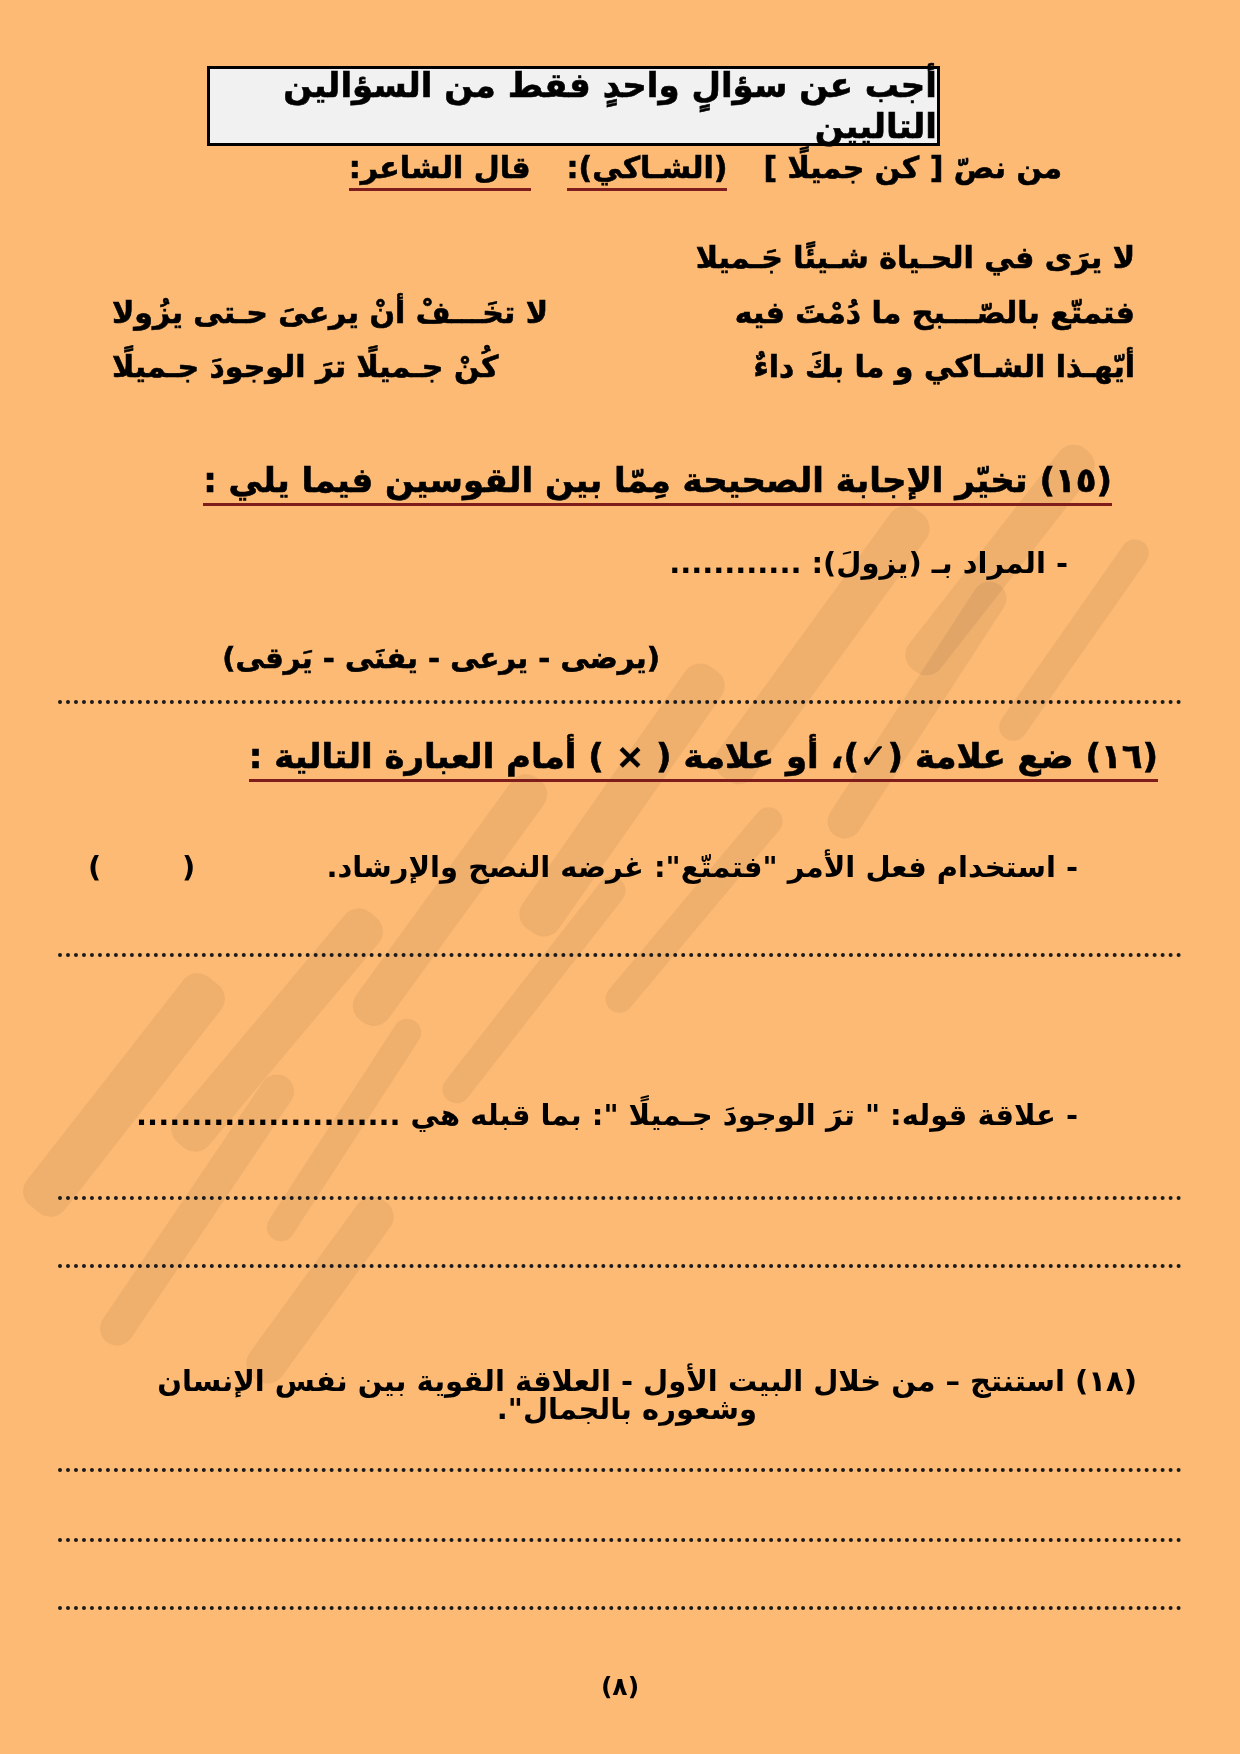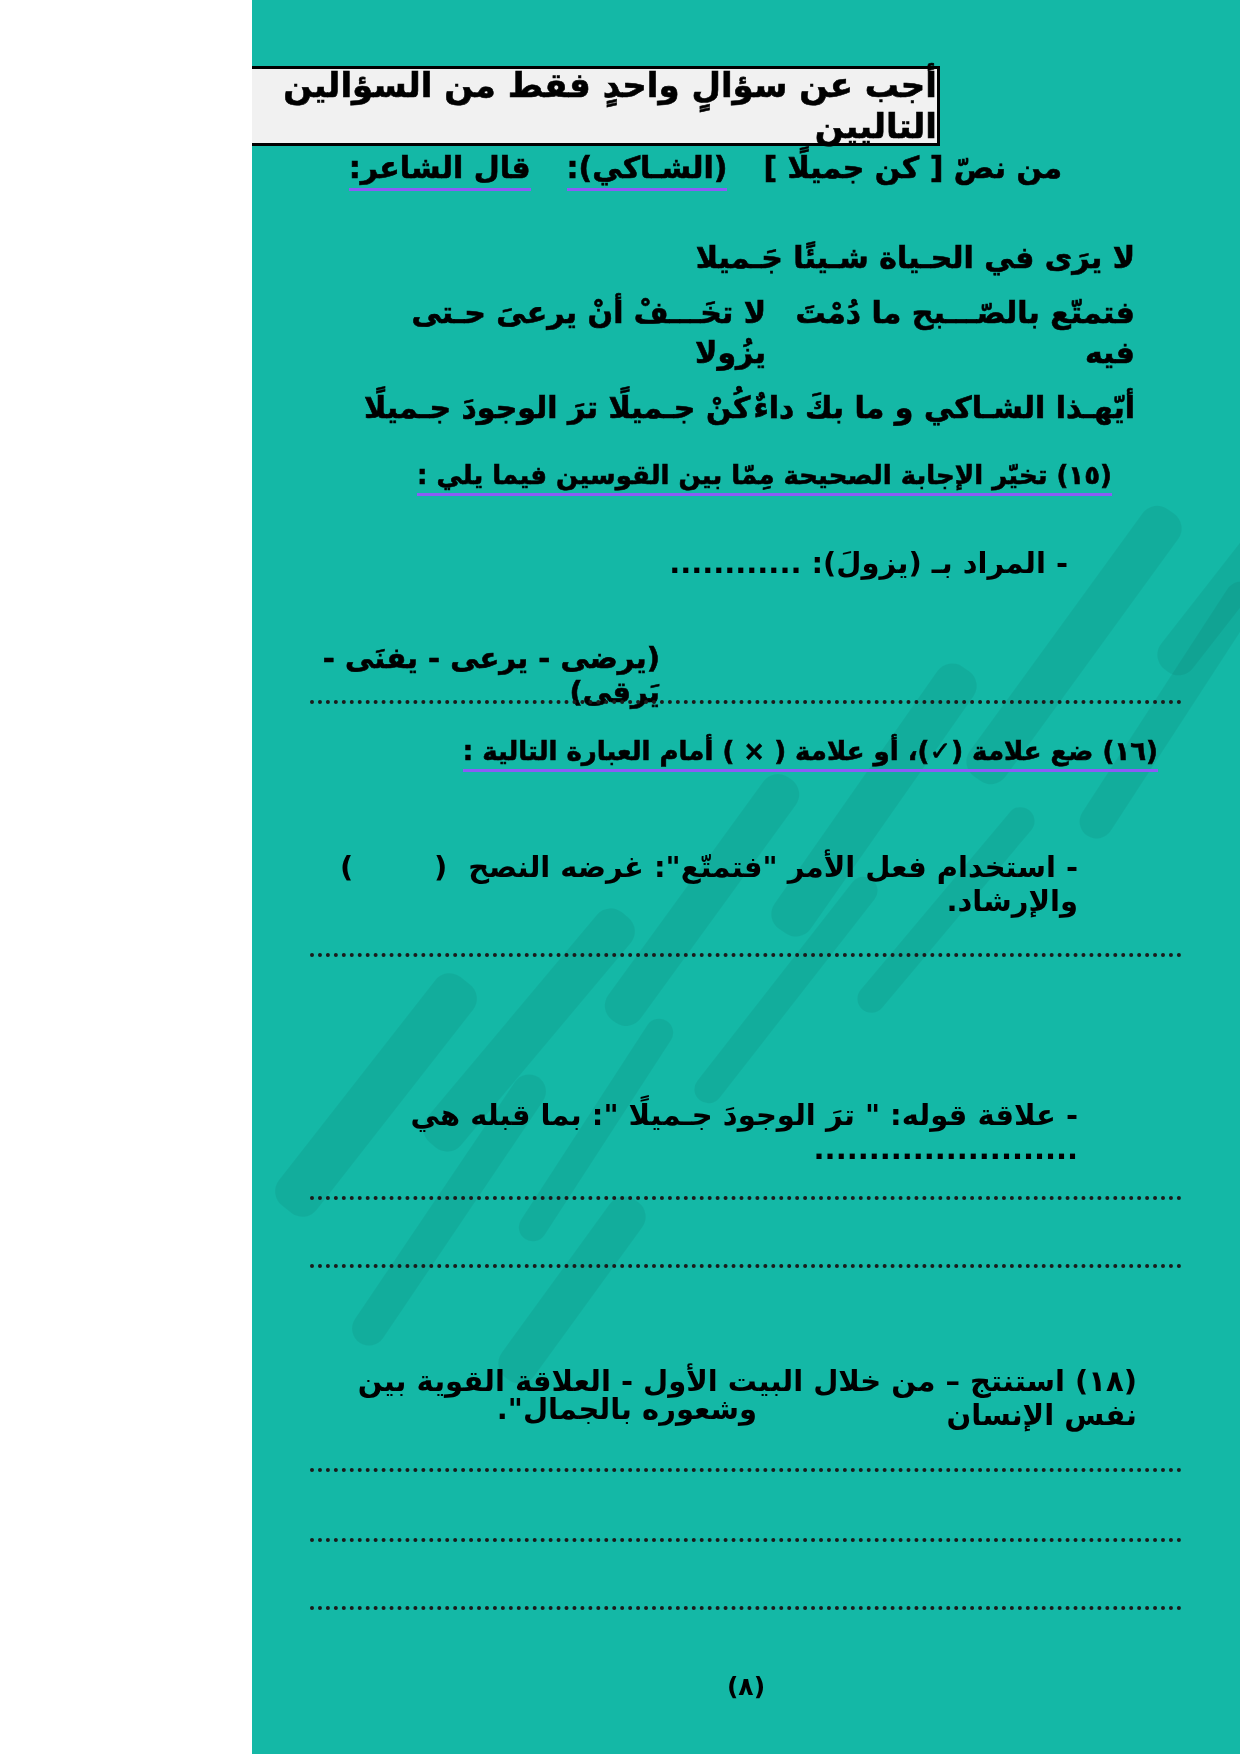--- a/index.html
+++ b/index.html
@@ -1,46 +1,46 @@
 <!DOCTYPE html>
 <html lang="ar" dir="rtl"><head>
 <meta charset="utf-8">
 <style>
   html,body{margin:0;padding:0;background:#fff;}
   .page{
     position:relative;
-    width:988px;height:1754px;
-    background:#14b8a6;
+    width:1240px;height:1754px;
+    background:#fdba74;
     font-family:"DejaVu Sans", sans-serif;
     direction:rtl;
     color:#000;
     overflow:hidden;
   }
   
   .wm{position:absolute;background:rgba(0,0,0,0.055);border-radius:18px;}
   
   .disp{font-weight:bold;-webkit-text-stroke:0.6px #000;}
   .banner{
     position:absolute;top:66px;right:300px;width:727px;height:74px;
     background:#f1f1f1;border:3px solid #000;
     display:flex;align-items:center;justify-content:center;
     font-size:34px;line-height:1.2;
   }
   .intro{
     position:absolute;top:150px;right:178px;
     font-size:30px;display:flex;gap:36px;align-items:baseline;
   }
-  .u{border-bottom:3px solid #8b5cf6;padding-bottom:3px;}
+  .u{border-bottom:3px solid #7f1d1d;padding-bottom:3px;}
   .poem{
     position:absolute;top:238px;right:105px;left:112px;
     display:flex;flex-direction:column;gap:14px;
     font-size:30px;line-height:1.35;
   }
   .verse{display:flex;justify-content:space-between;}
-  .qheading{position:absolute;font-size:26px;}
+  .qheading{position:absolute;font-size:34px;}
   .qitem{position:absolute;font-size:29px;font-weight:bold;}
   .dots{position:absolute;left:58px;right:58px;height:0;border-bottom:4px dotted #1b1b1b;}
   .q16row{
     position:absolute;top:850px;right:162px;left:88px;
     display:flex;justify-content:space-between;align-items:baseline;
     font-size:29px;font-weight:bold;
   }
   .brackets{white-space:pre;font-weight:bold;}
   .q18l1{position:absolute;top:1364px;right:103px;left:60px;font-size:29px;font-weight:bold;}
   .q18l2{position:absolute;top:1392px;right:483px;font-size:29px;font-weight:bold;}

